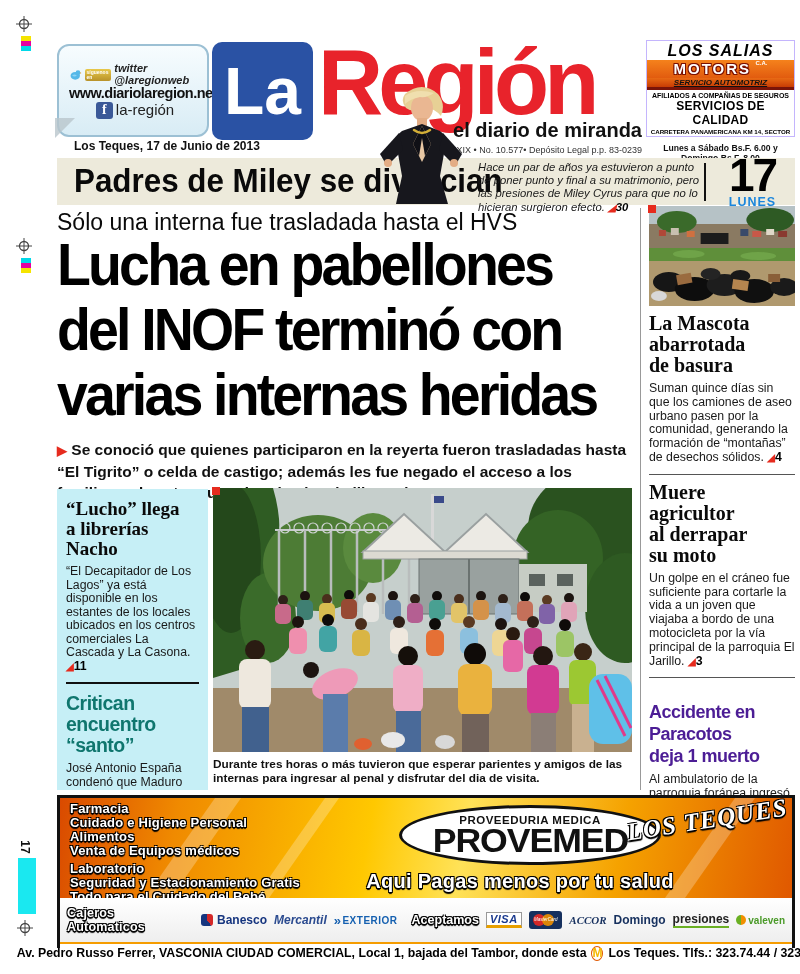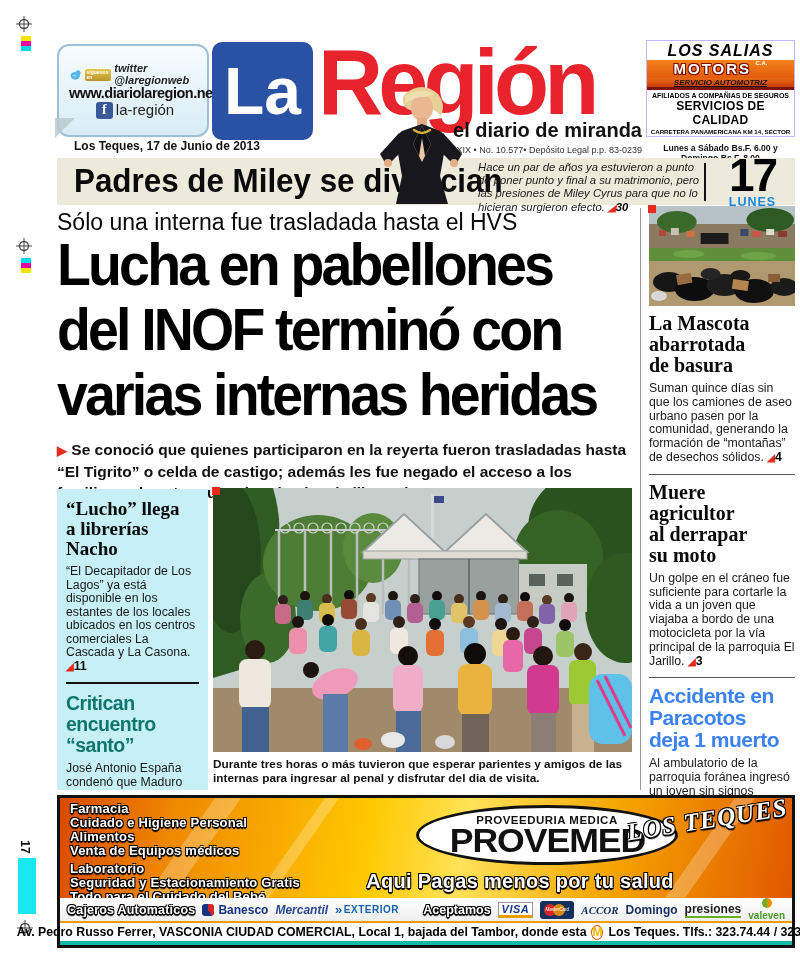--- a/index.html
+++ b/index.html
@@ -62,21 +62,21 @@
   .deck { left:57px; top:439px; width:582px; font-size:15.5px; font-weight:bold; line-height:21px; color:#111; }
   .deck-arrow { color:#e62b1e; font-size:13px; }
   .pageref-tri { color:#e62b1e; font-size:10px; font-weight:bold; }
   .pageref-num { font-weight:bold; color:#000; }
   .vrule { left:640px; top:208px; width:1px; height:582px; background:#999; }
 
   
   .sidebar { left:649px; top:206px; width:146px; height:589px; overflow:hidden; }
   .sb-photo { width:146px; height:100px; display:block; }
   .sb-title { font-family:"Liberation Serif", serif; font-size:20px; line-height:21px; font-weight:bold; color:#0a0a0a; margin-top:7px; }
-  .sb-title-sans { font-size:21px; line-height:22px; font-weight:bold; color:#3b82f6; margin-top:7px; letter-spacing:-0.5px; }
+  .sb-title-sans { font-size:18px; line-height:22px; font-weight:bold; color:#4c1d95; margin-top:23px; letter-spacing:-0.5px; }
   .sb-body { font-size:12.3px; line-height:13.8px; color:#1a1a1a; margin-top:6px; }
   .sb-hr { border:0; border-top:1px solid #555; margin:9px 0 2px 0; }
 
   
   .left-col { left:57px; top:489px; width:151px; height:301px; background:#c6eff6; padding:10px 9px; overflow:hidden; }
   .lc-title-serif { font-family:"Liberation Serif", serif; font-size:19px; line-height:20px; font-weight:bold; color:#0a0a0a; }
   .lc-title-sans { font-size:19.5px; line-height:21px; font-weight:bold; color:#0f766e; letter-spacing:-0.5px; }
   .lc-body { font-size:12.3px; line-height:13.5px; color:#1a1a1a; margin-top:6px; }
   .lc-hr { border:0; border-top:2px solid #111; margin:9px 0; }
 
@@ -87,46 +87,46 @@
 
   
   .bottom-ad { left:57px; top:795px; width:738px; height:153px; border:3px solid #111; background:#14b8a6; }
   .ad-main { position:relative; height:100px; overflow:hidden;
     background:linear-gradient(100deg,#d94a00 0%,#f08a00 16%,#ffc800 42%,#ffe258 55%,#f5a200 76%,#e05800 100%); }
   .ray { position:absolute; background:rgba(255,255,255,.25); transform:skewX(-35deg); }
   .outlined { color:#fff; font-weight:bold;
     text-shadow:-1px -1px 0 #000,1px -1px 0 #000,-1px 1px 0 #000,1px 1px 0 #000,0 2px 1px #000; }
   .svc { position:absolute; left:10px; }
   .svc div { font-size:13px; line-height:14px; letter-spacing:.2px; }
-  .oval { position:absolute; left:356px; top:7px; width:262px; height:60px; background:#fff; border:3px solid #111; border-radius:50%;
+  .oval { position:absolute; left:339px; top:7px; width:262px; height:60px; background:#fff; border:3px solid #111; border-radius:50%;
     display:flex; flex-direction:column; align-items:center; justify-content:center; }
   .oval-small { font-size:11.5px; font-weight:bold; letter-spacing:.5px; color:#111; }
   .oval-brand { font-size:33px; line-height:30px; font-weight:bold; color:#111; letter-spacing:-1px; transform:scaleX(1.08); }
   .slogan { position:absolute; left:292px; top:72px; width:336px; text-align:center; font-size:20px; letter-spacing:.3px; }
   .teques { position:absolute; right:4px; top:8px; transform:rotate(-9deg); font-family:"Liberation Serif",serif;
     font-style:italic; font-size:25px; letter-spacing:1px; }
 
-  .strip { height:23px; background:linear-gradient(#fff,#eee); display:flex; align-items:center; gap:7px; padding:0 7px; }
+  .strip { height:44px; background:linear-gradient(#fff,#eee); display:flex; align-items:center; gap:7px; padding:0 7px; }
   .atm-label { font-size:12.5px; letter-spacing:.2px; }
   .bank-banesco { display:flex; align-items:center; gap:4px; font-size:12px; font-weight:bold; color:#16357f; }
   .banesco-icon { width:12px; height:12px; border-radius:3px; background:conic-gradient(#d42828 0 40%, #16357f 40% 100%); }
   .bank-mercantil { font-size:12px; font-weight:bold; font-style:italic; color:#2a4a8f; }
   .bank-exterior { display:flex; align-items:center; gap:1px; font-size:10px; font-weight:bold; color:#1560b0; letter-spacing:.5px; }
   .ext-chev { color:#1560b0; font-size:13px; font-weight:bold; }
   .accept-label { font-size:12.5px; }
   .card-visa { border:1px solid #999; background:#fff; border-bottom:3px solid #e8a000; padding:0 3px; font-size:11px; font-weight:bold;
     font-style:italic; color:#1a3a8f; letter-spacing:.5px; }
   .card-mc { position:relative; width:34px; height:18px; background:#16305e; border-radius:3px; }
   .mc-c1 { position:absolute; left:4px; top:3px; width:12px; height:12px; border-radius:50%; background:#d42828; }
   .mc-c2 { position:absolute; left:13px; top:3px; width:12px; height:12px; border-radius:50%; background:#f09000; opacity:.9; }
   .mc-txt { position:absolute; left:2px; top:6px; width:30px; font-size:4.5px; font-style:italic; color:#fff; text-align:center; }
   .card-accor { font-size:11px; font-weight:bold; font-style:italic; color:#16305e; font-family:"Liberation Serif",serif; }
   .card-sodexho { font-size:12px; font-weight:bold; color:#16305e; }
   .card-uniticket { font-size:12px; font-weight:bold; color:#222; border-bottom:2px solid #6ab023; }
-  .card-valeven { display:flex; align-items:center; gap:2px; font-size:10px; font-weight:bold; color:#4a9a28;flex-direction:column; }
+  .card-valeven { display:flex; align-items:flex-start; gap:2px; font-size:10px; font-weight:bold; color:#4a9a28; }
   .valeven-icon { width:10px; height:10px; border-radius:50%; background:conic-gradient(#f09000 0 50%, #6ab023 50% 100%); }
 
   .addr-row { height:20px; border-top:2px solid #f59c00; background:#fff; display:flex; align-items:center; justify-content:center; gap:5px;
     font-size:12.3px; font-weight:bold; color:#000; white-space:nowrap; }
   .mcd { display:inline-flex; align-items:center; justify-content:center; width:15px; height:15px; border:1px solid #e05800; border-radius:50%;
     color:#f5b800; font-weight:bold; font-size:12px; background:#fff; }
 </style>
 </head>
 <body>
 

